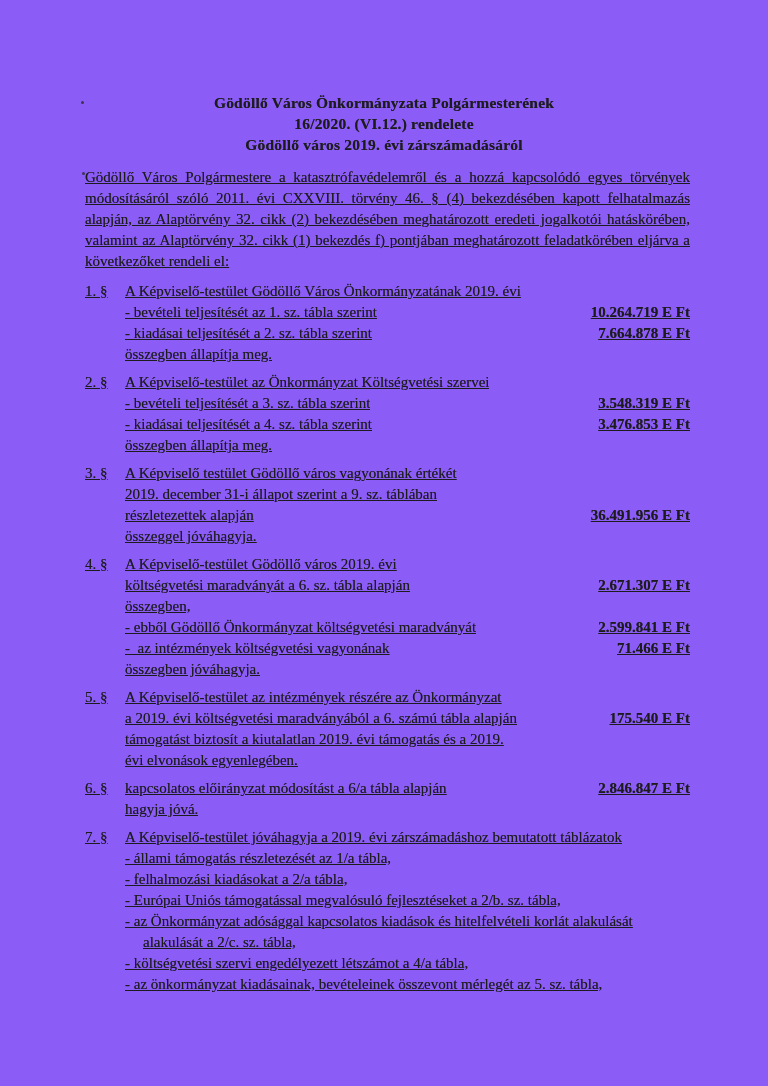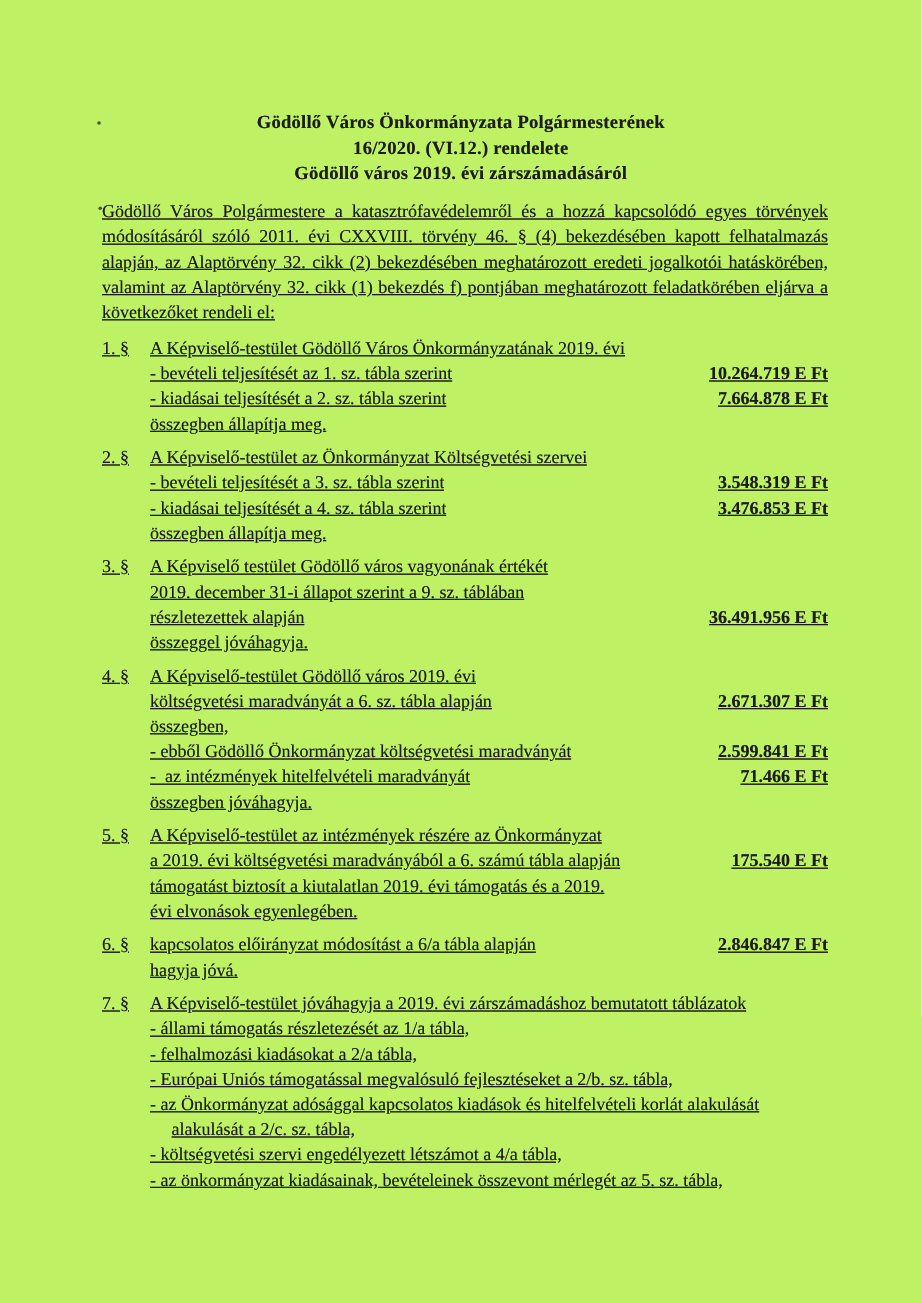--- a/index.html
+++ b/index.html
@@ -7,21 +7,21 @@
     width: 768px; height: 1086px;
     background: #ffffff;
     font-family: "Liberation Serif", "DejaVu Serif", serif;
     color: #1c1c1c;
     -webkit-font-smoothing: antialiased;
   }
   .page {
     position: relative;
     width: 768px; height: 1086px;
     overflow: hidden;
-    background: #bef264;
+    background: #8b5cf6;
   }
   .scan-ink { text-shadow: 0 0 0.5px rgba(20,20,20,0.55); }
 
   .title-block {
     padding-top: 92px;
     text-align: center;
     font-weight: bold;
     font-size: 15.5px;
     line-height: 21px;
     letter-spacing: 0.2px;
@@ -118,21 +118,21 @@
             <div class="row"><span class="t">összeggel jóváhagyja.</span><span class="amt"></span></div>
           </div>
         </section>
         <section class="clause">
           <div class="num">4. §</div>
           <div class="body">
             <div class="row"><span class="t">A Képviselő-testület Gödöllő város 2019. évi</span><span class="amt"></span></div>
             <div class="row"><span class="t">költségvetési maradványát a 6. sz. tábla alapján</span><span class="amt">2.671.307 E Ft</span></div>
             <div class="row"><span class="t">összegben,</span><span class="amt"></span></div>
             <div class="row"><span class="t">- ebből Gödöllő Önkormányzat költségvetési maradványát</span><span class="amt">2.599.841 E Ft</span></div>
-            <div class="row"><span class="t">-  az intézmények hitelfelvételi maradványát</span><span class="amt">71.466 E Ft</span></div>
+            <div class="row"><span class="t">-  az intézmények költségvetési vagyonának</span><span class="amt">71.466 E Ft</span></div>
             <div class="row"><span class="t">összegben jóváhagyja.</span><span class="amt"></span></div>
           </div>
         </section>
         <section class="clause">
           <div class="num">5. §</div>
           <div class="body">
             <div class="row"><span class="t">A Képviselő-testület az intézmények részére az Önkormányzat</span><span class="amt"></span></div>
             <div class="row"><span class="t">a 2019. évi költségvetési maradványából a 6. számú tábla alapján</span><span class="amt">175.540 E Ft</span></div>
             <div class="row"><span class="t">támogatást biztosít a kiutalatlan 2019. évi támogatás és a 2019.</span><span class="amt"></span></div>
             <div class="row"><span class="t">évi elvonások egyenlegében.</span><span class="amt"></span></div>

